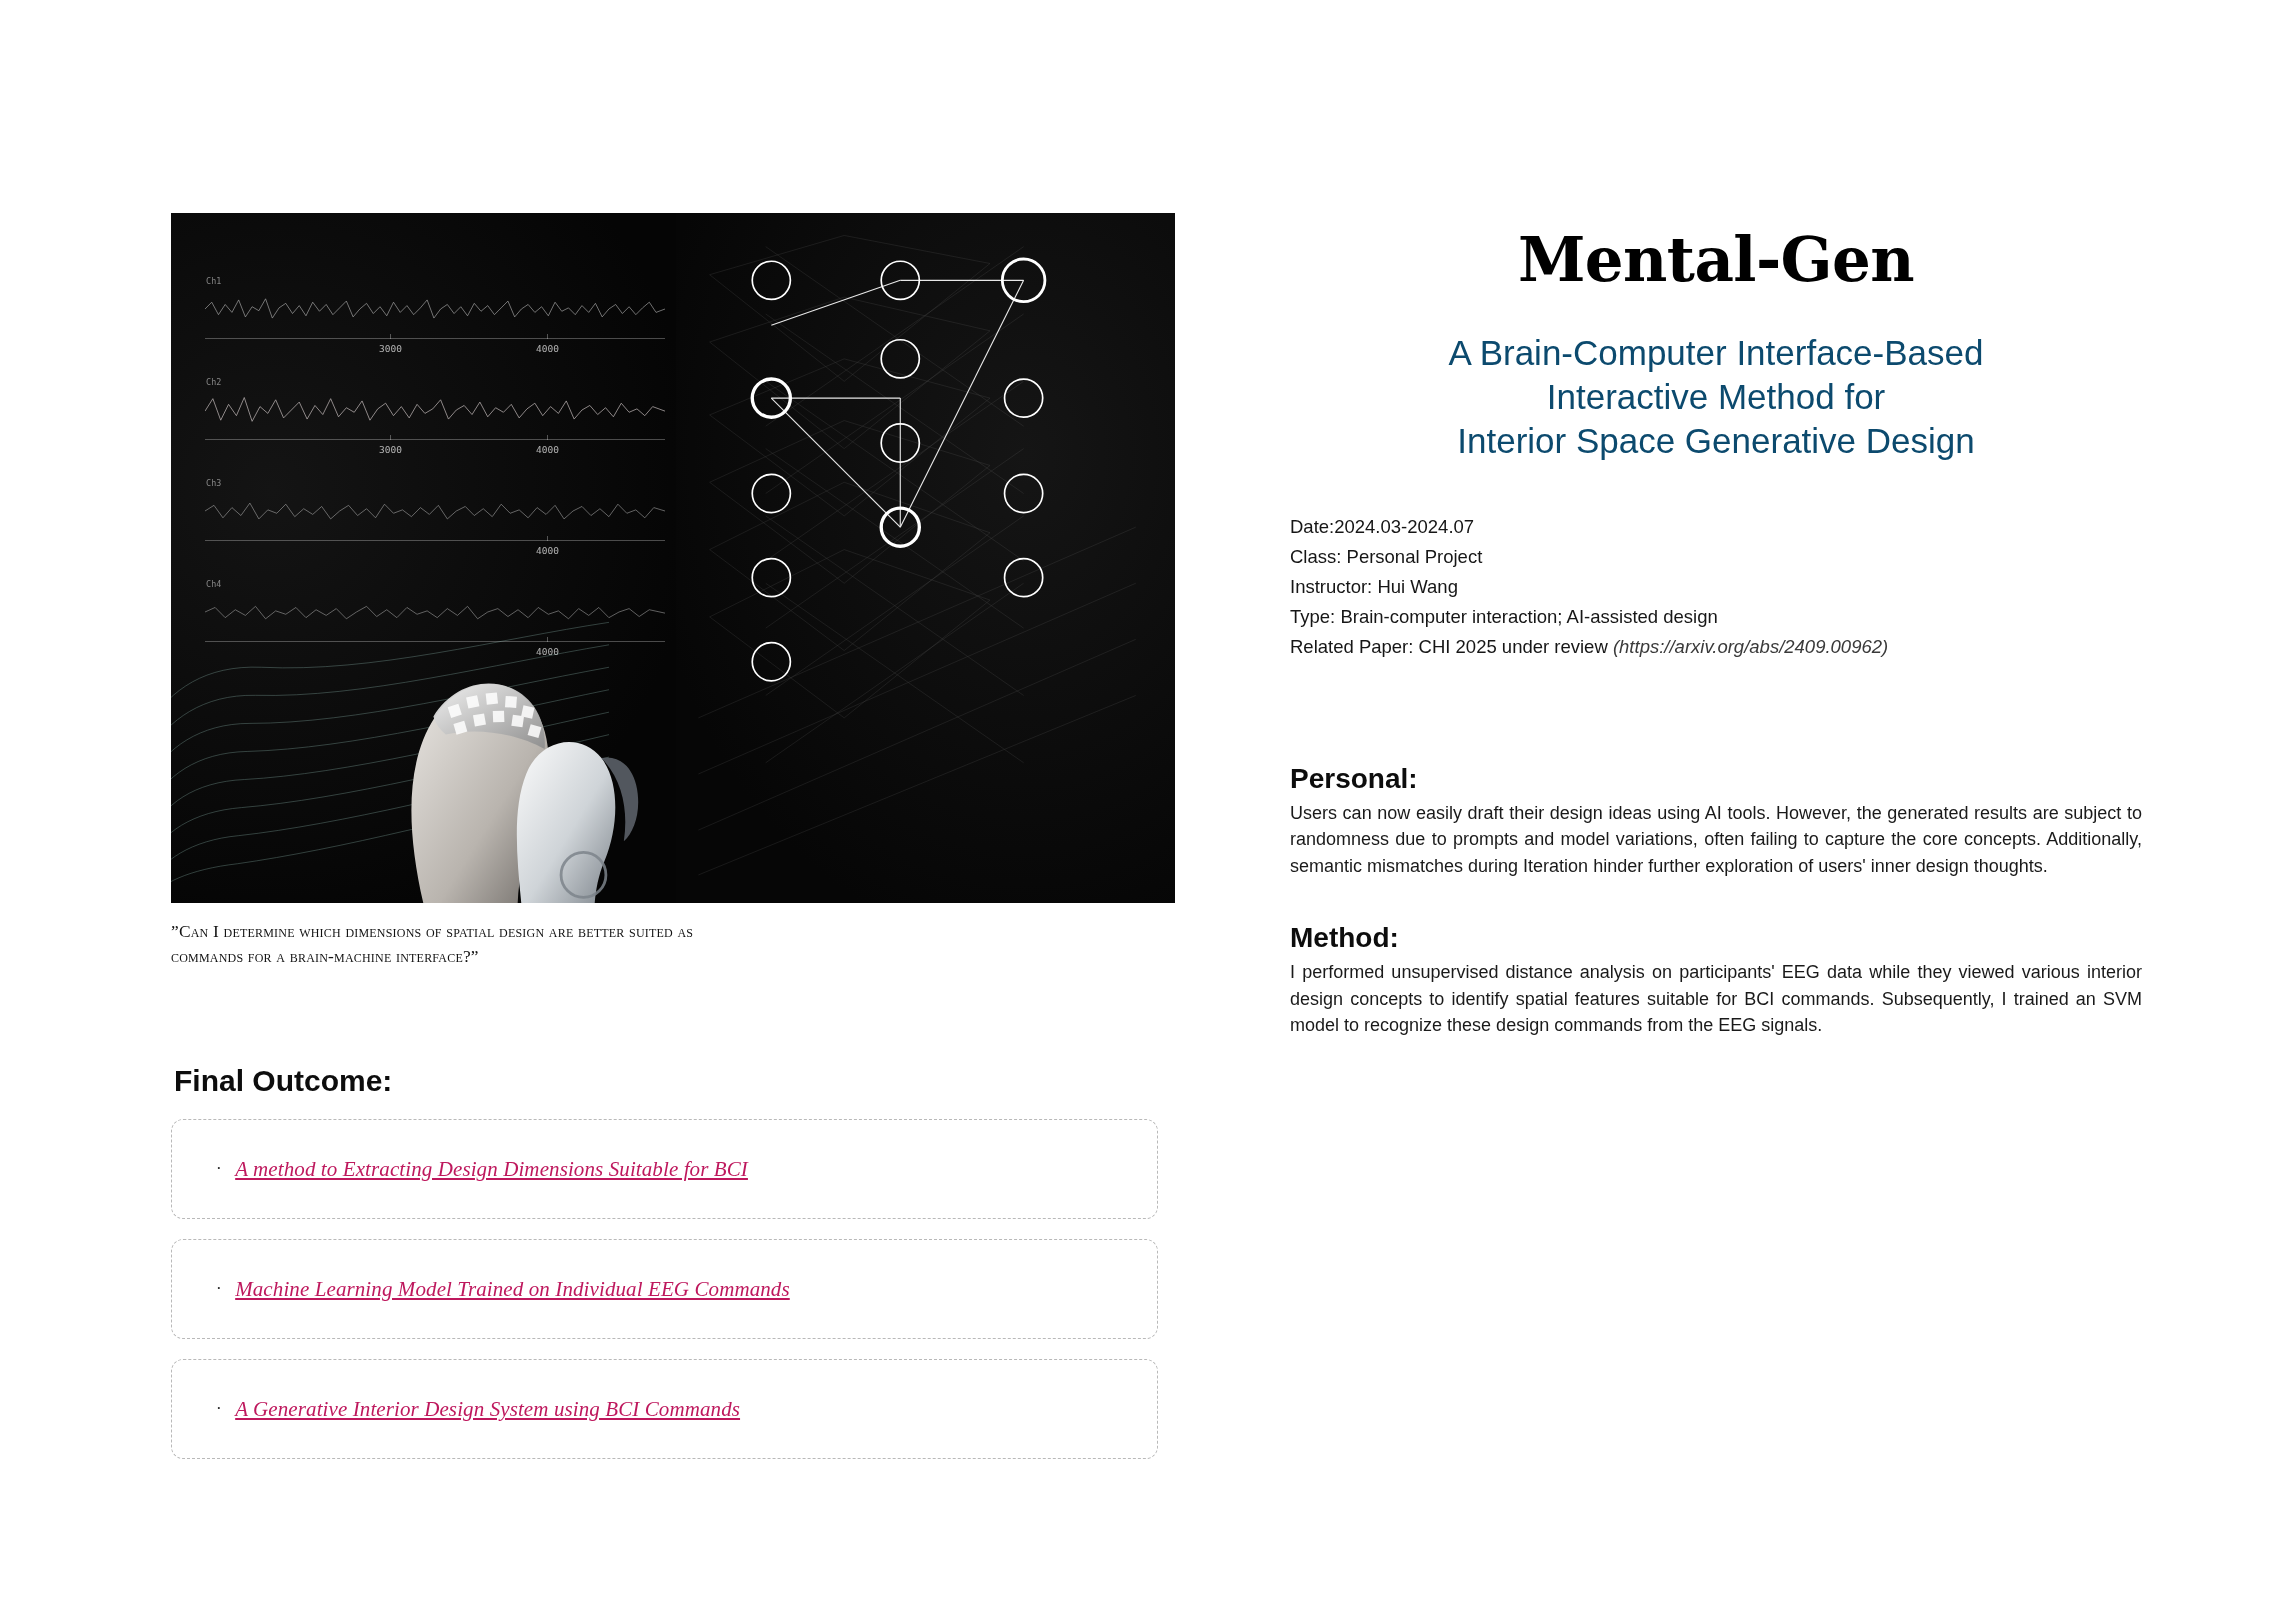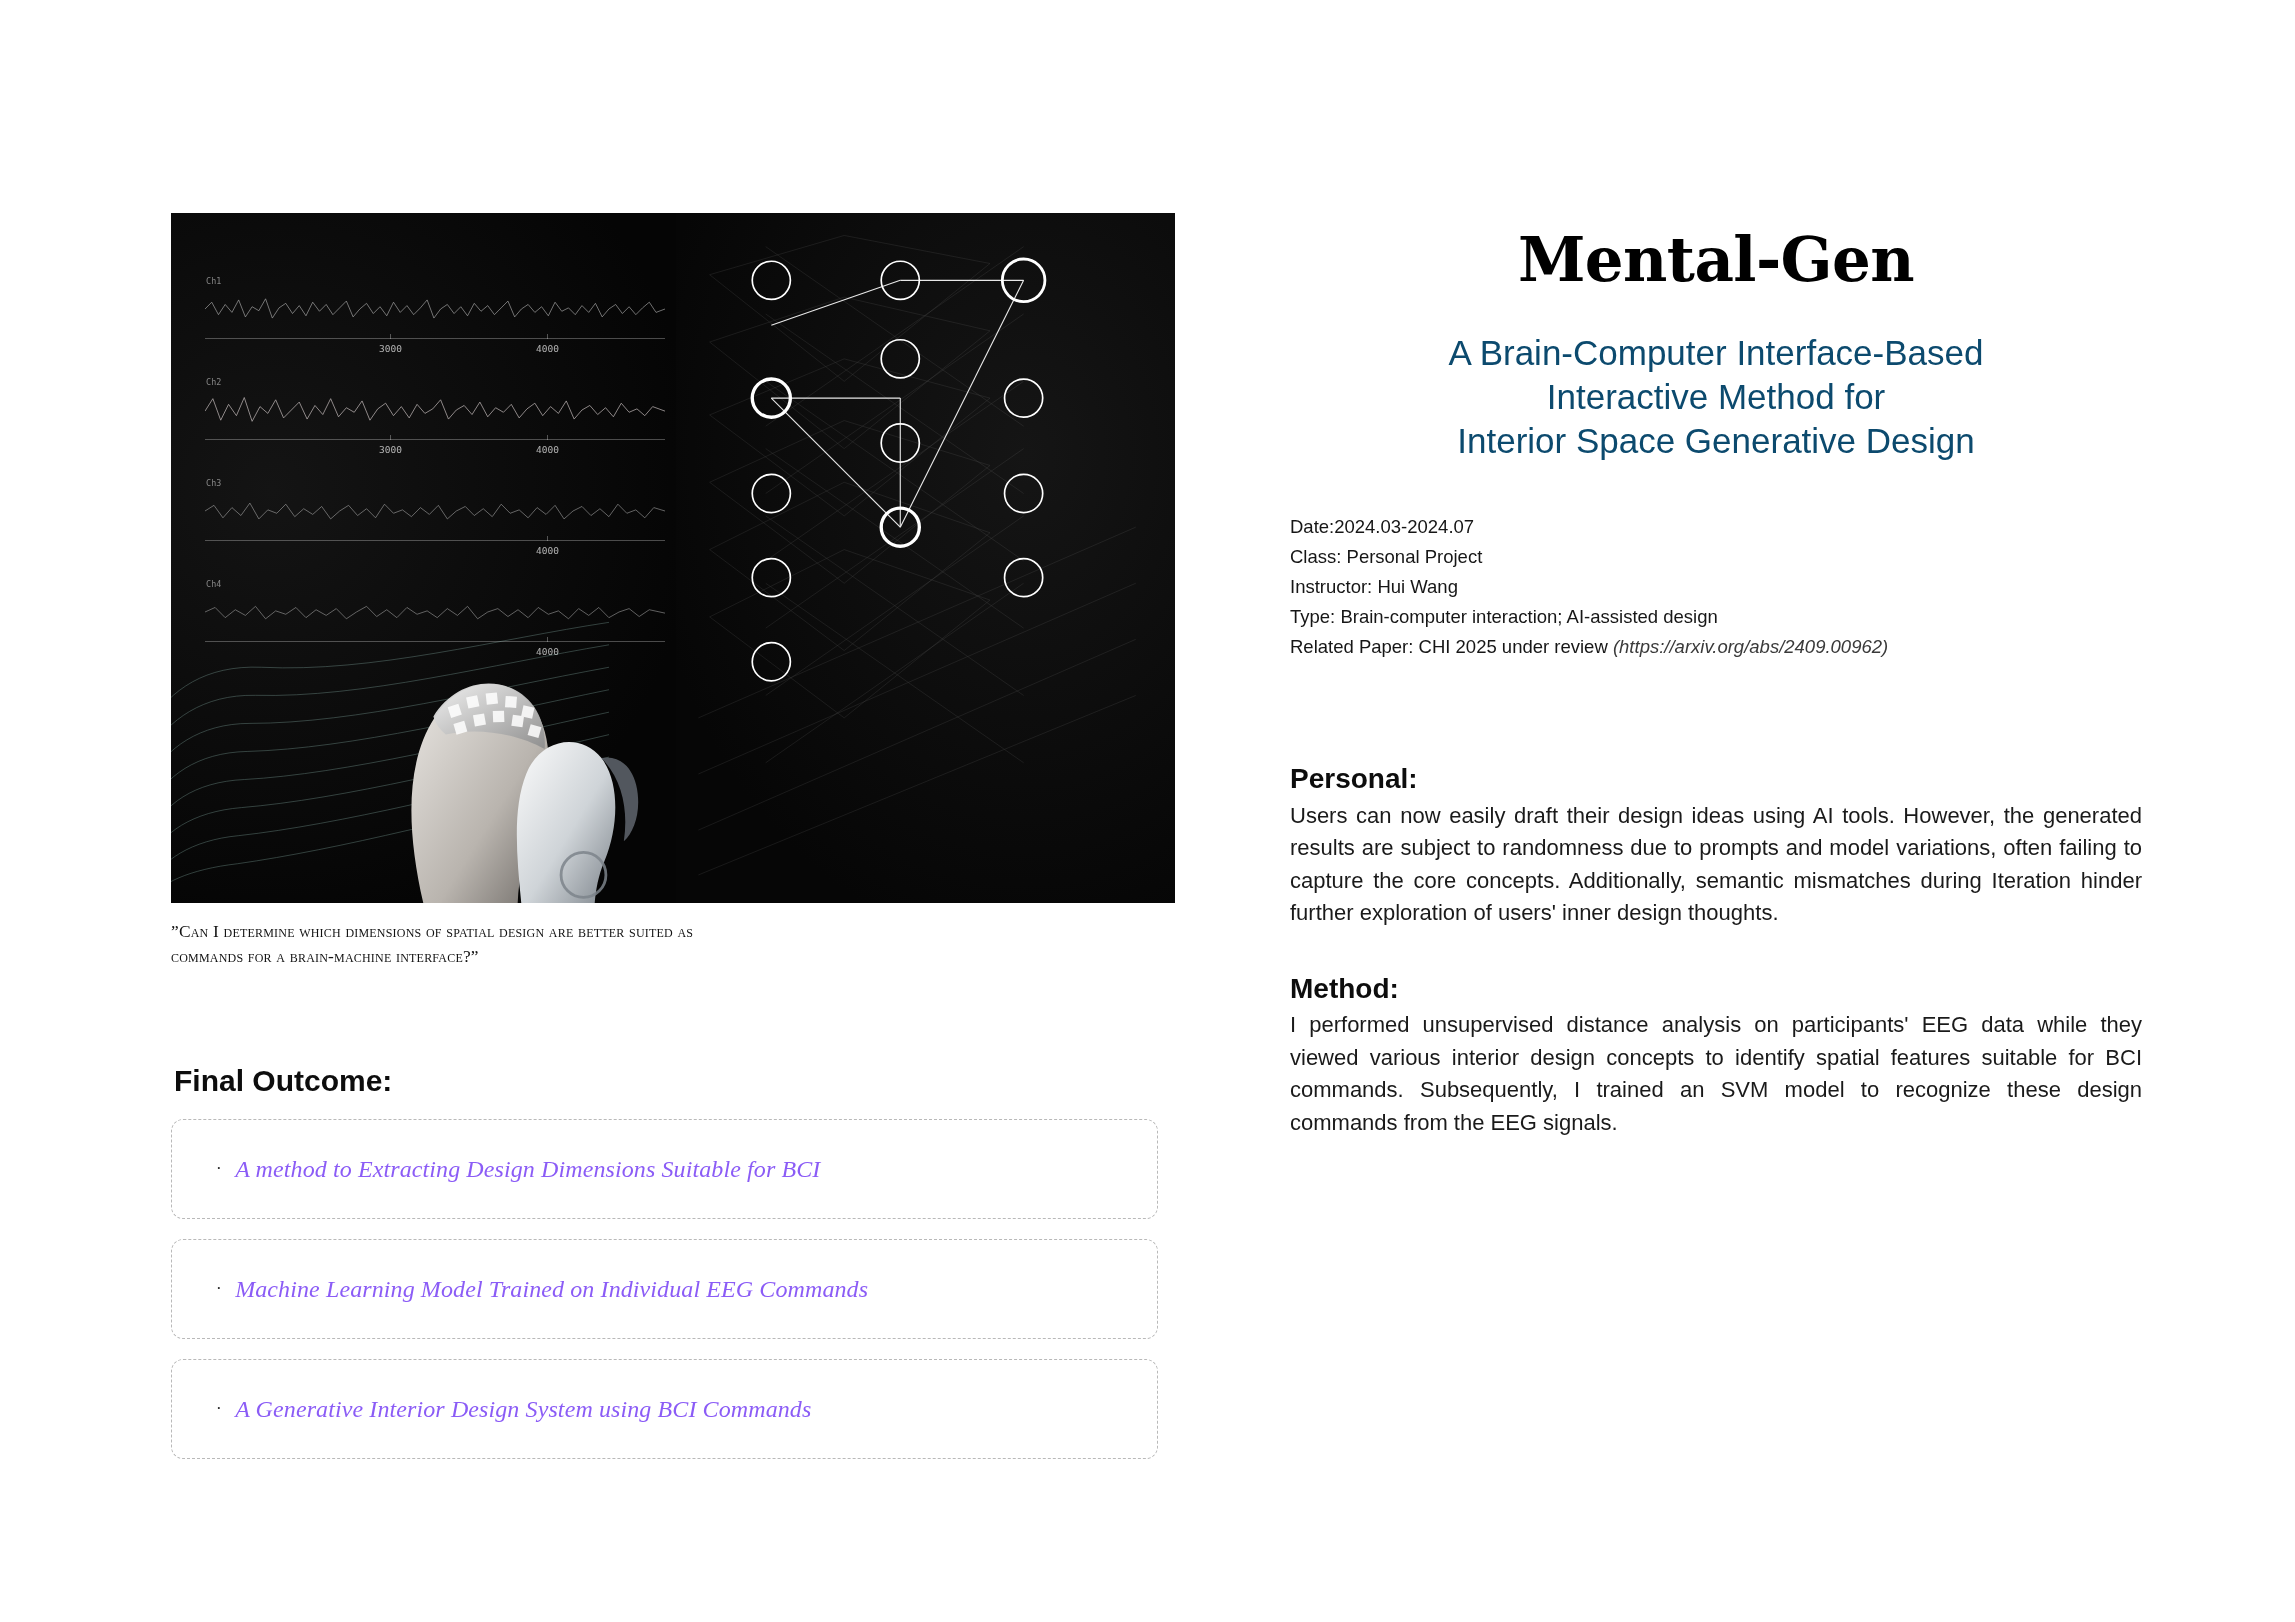--- a/index.html
+++ b/index.html
@@ -163,23 +163,24 @@
   }
   .outcome-bullet {
     font-size: 17px;
     color: #1b1b1b;
     margin-right: 13.5px;
     font-family: "Liberation Serif", serif;
   }
   .outcome-text {
     font-family: "Liberation Serif", serif;
     font-style: italic;
-    font-size: 24px;
-    color: #8b5cf6;
+    font-size: 21px;
+    color: #be185d;
     letter-spacing: 0.1px;
+    text-decoration: underline;
   }
 
   
   .right-col {
     position: absolute;
     left: 1290px;
     top: 224px;
     width: 852px;
   }
 
@@ -215,21 +216,21 @@
     color: #3a3a3a;
   }
 
   .qa-heading {
     font-weight: bold;
     font-size: 28px;
     margin: 0 0 4.5px 0;
     color: #0d0d0d;
   }
   .qa-body {
-    font-size: 22px;
+    font-size: 18px;
     line-height: 1.48;
     text-align: justify;
     color: #1a1a1a;
     margin: 0 0 43px 0;
   }
   .qa-body:last-child { margin-bottom: 0; }
 </style>
 </head>
 <body>
 

